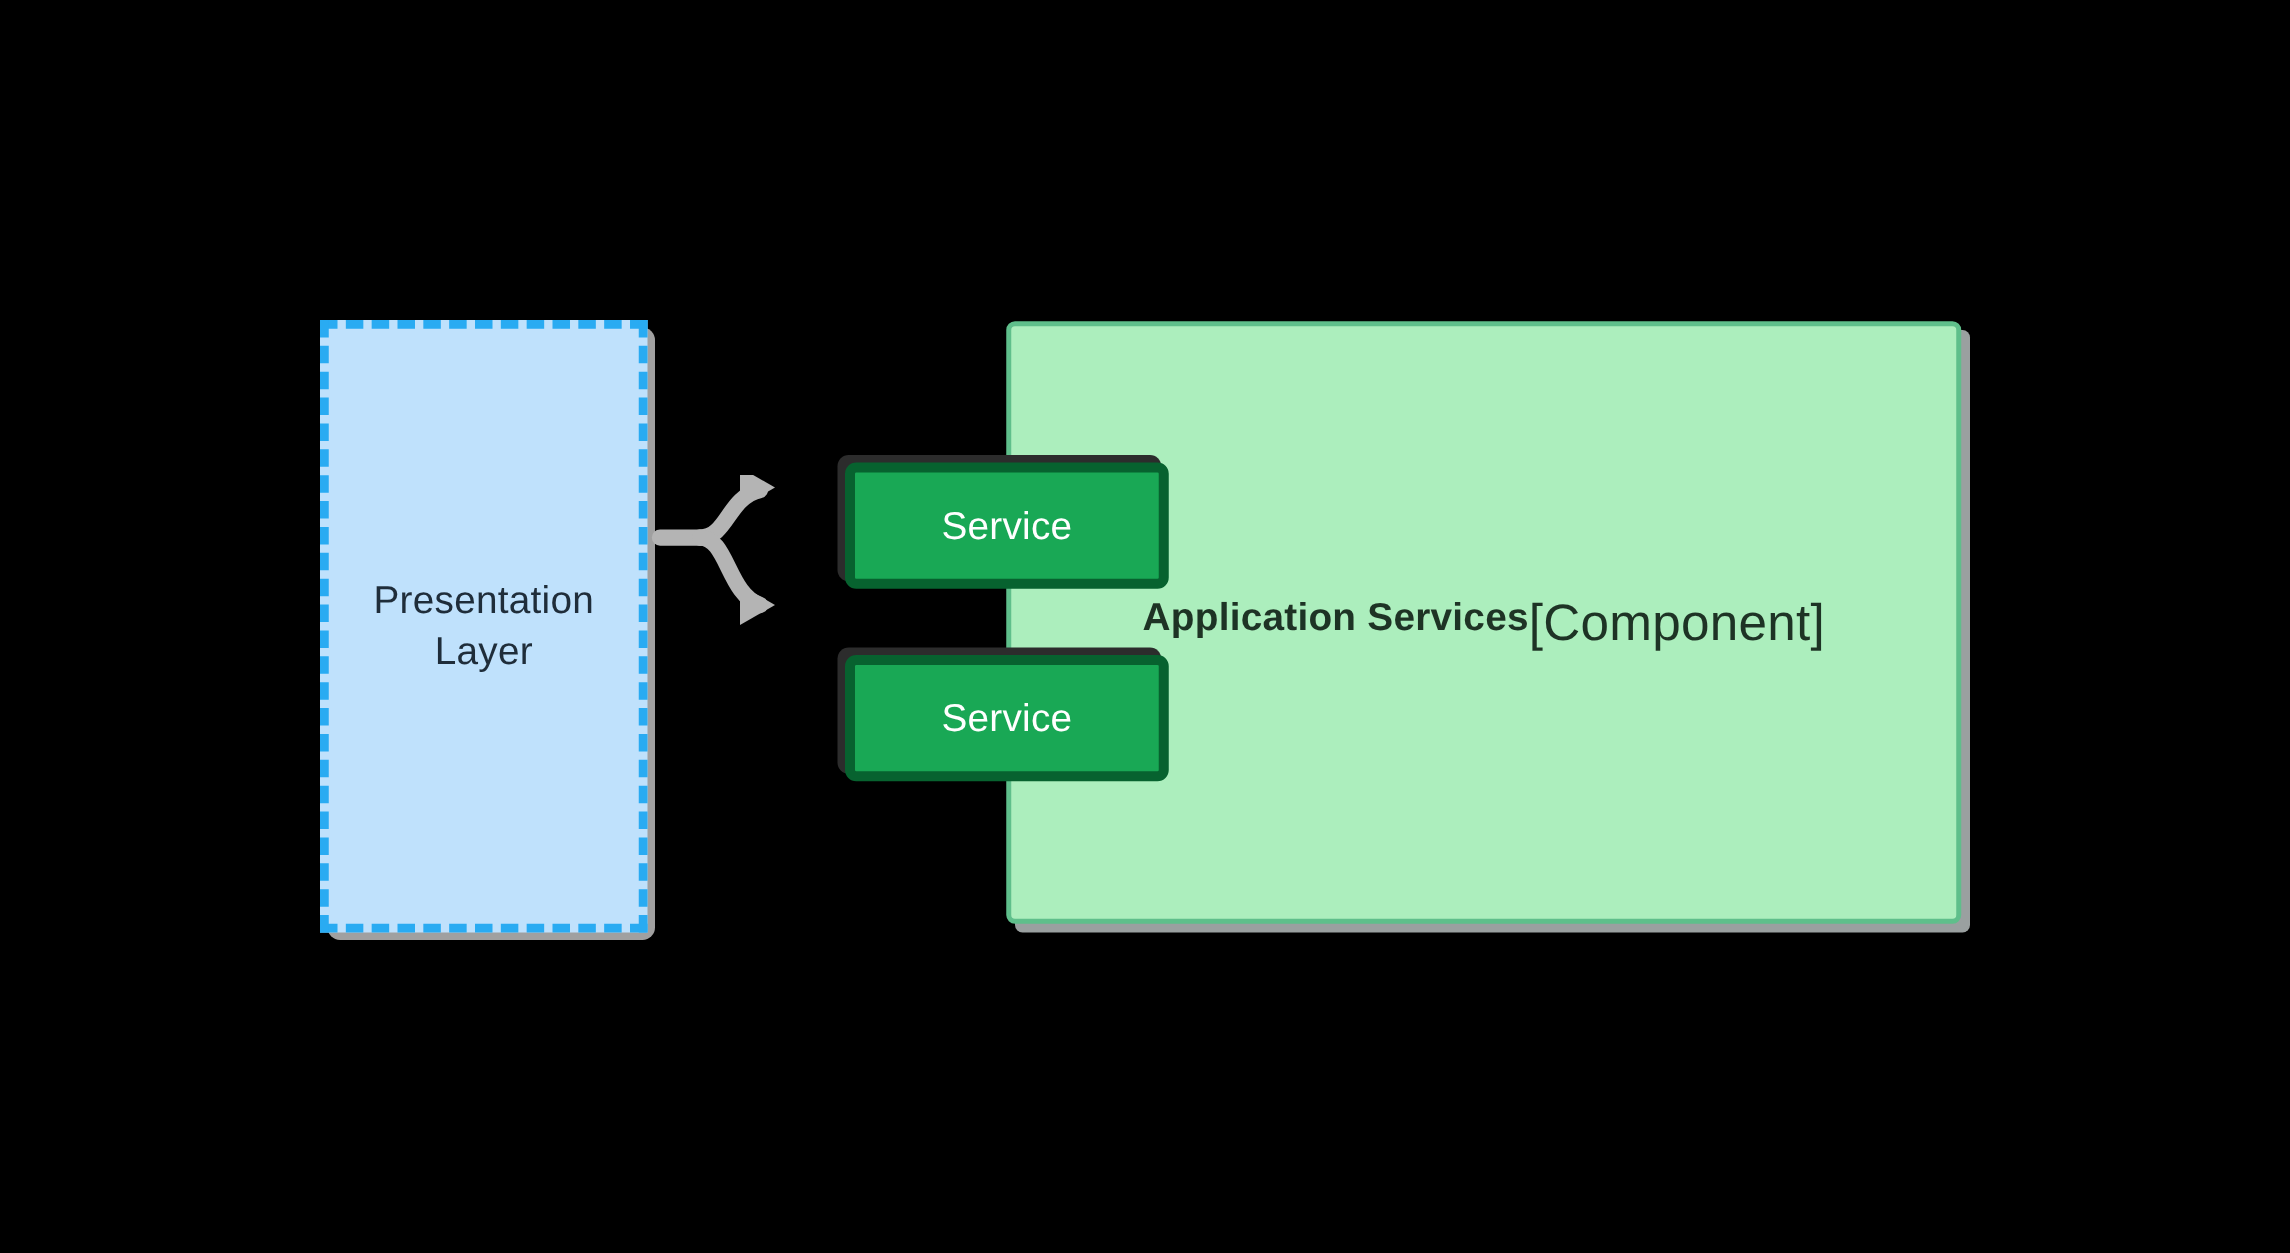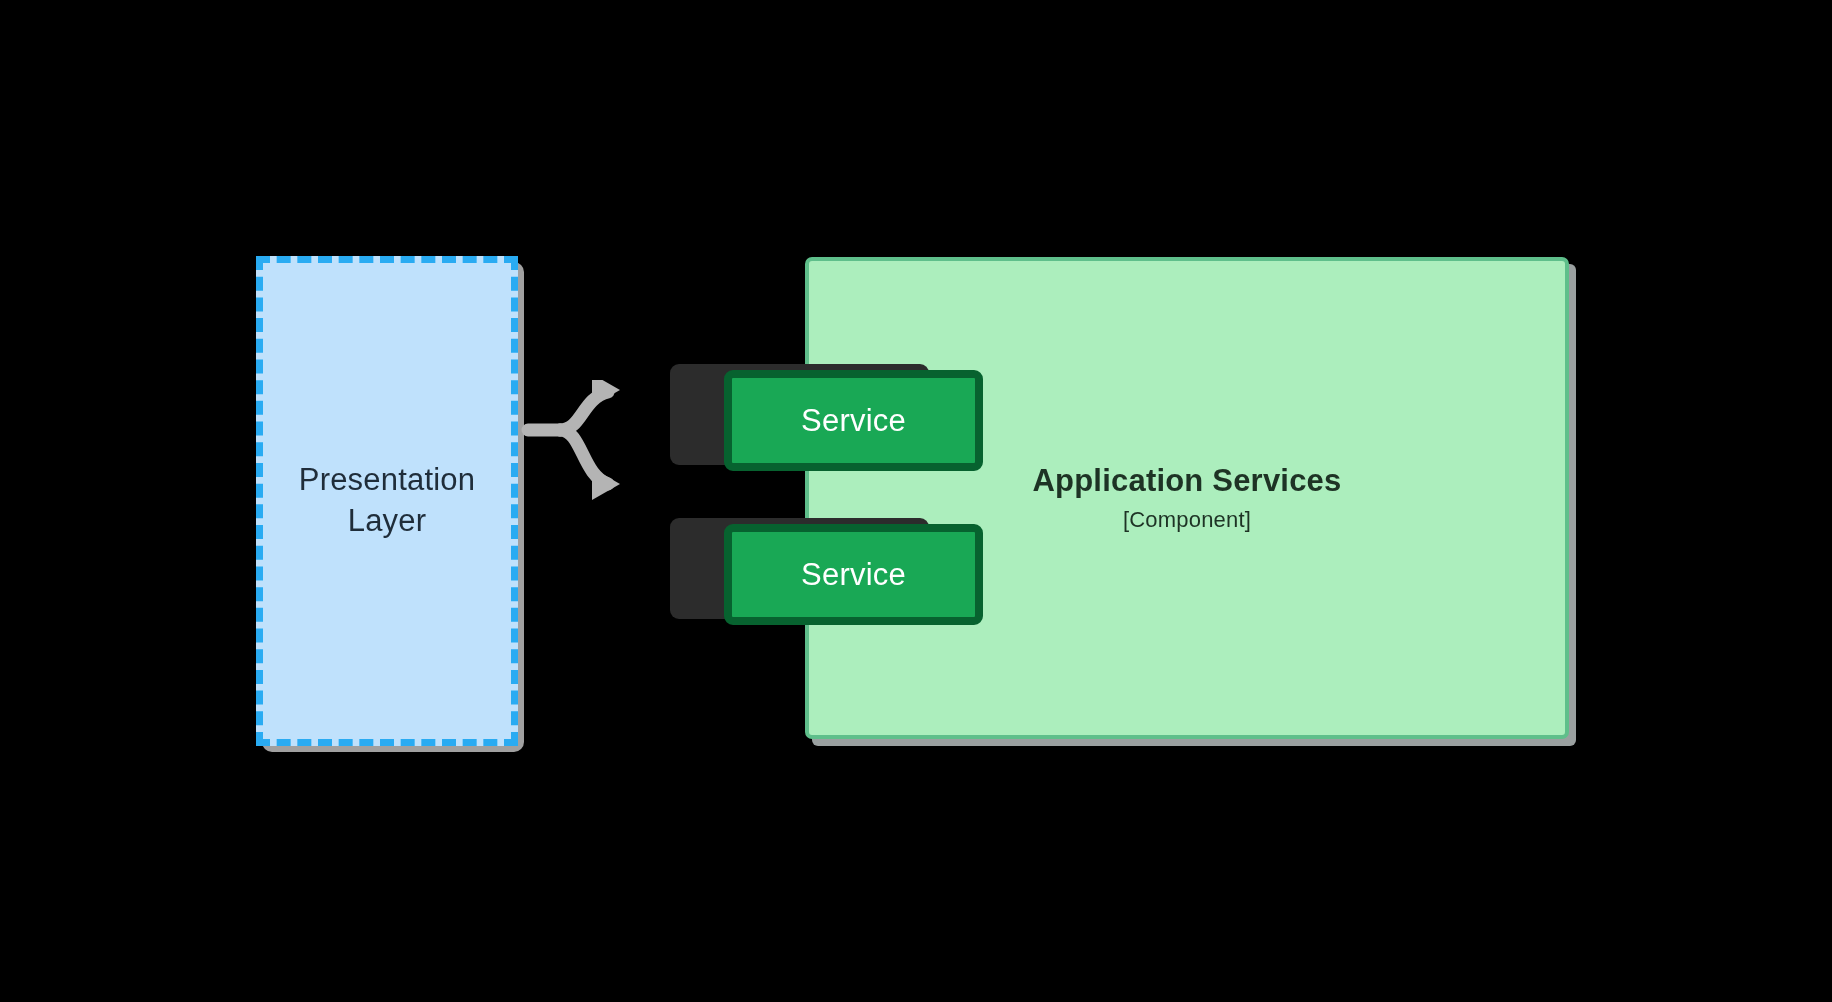--- a/index.html
+++ b/index.html
@@ -72,34 +72,34 @@
     position: absolute;
     left: 805px;
     top: 257px;
     width: 764px;
     height: 482px;
     box-sizing: border-box;
     background: #aceebd;
     border: 4px solid #5fbf8b;
     border-radius: 7px;
     display: flex;
-    flex-direction: column;
+    flex-direction: row;
     align-items: center;
     justify-content: center;
     z-index: 1;
   }
   .app-title {
     font-size: 31px;
     font-weight: bold;
     color: #1e3325;
     letter-spacing: 0.2px;
     margin-bottom: 8px;
   }
   .app-subtitle {
-    font-size: 22px;
+    font-size: 41px;
     font-weight: normal;
     color: #1e3325;
     letter-spacing: 0.2px;
   }
 
   
   .service-shadow {
     position: absolute;
     width: 259px;
     height: 101px;
@@ -112,21 +112,20 @@
     width: 259px;
     height: 101px;
     box-sizing: border-box;
     background: #19a855;
     border: 8px solid #07622f;
     border-radius: 9px;
     display: flex;
     align-items: center;
     justify-content: center;
     z-index: 3;
-    margin-left: 48px;
   }
   .service-label {
     font-size: 31px;
     color: #ffffff;
     letter-spacing: 0.2px;
   }
 
   #service-1-shadow { left: 670px; top: 364px; }
   #service-1        { left: 676px; top: 370px; }
   #service-2-shadow { left: 670px; top: 518px; }

